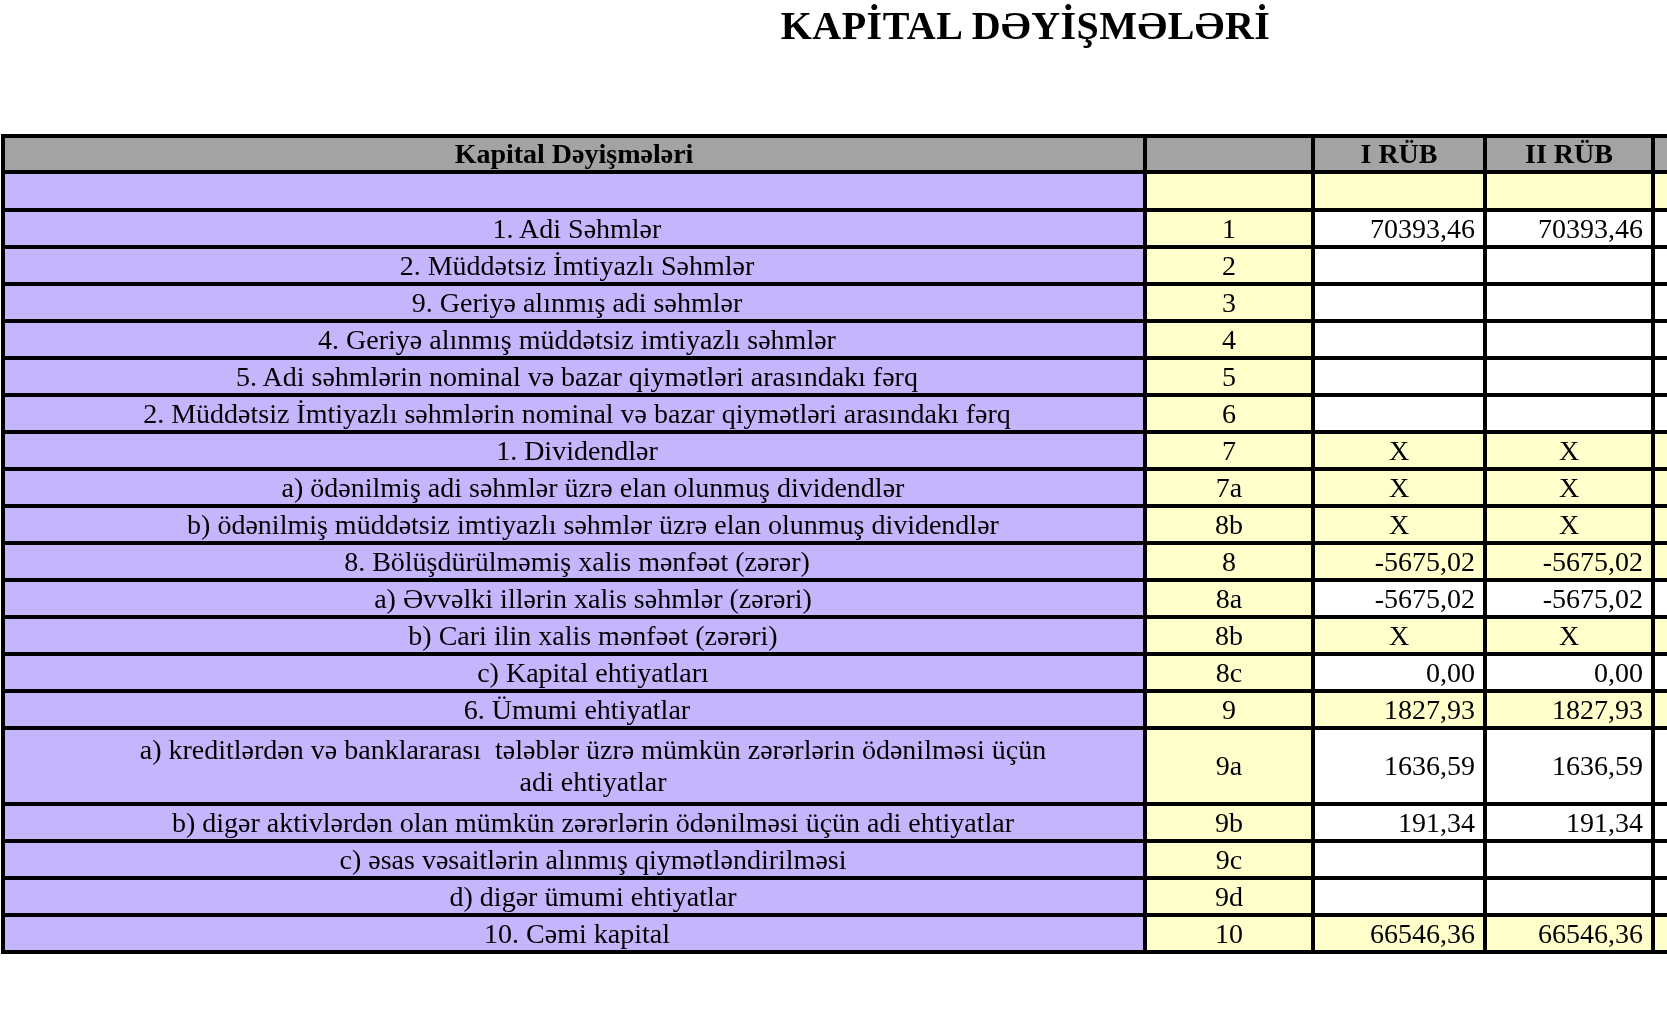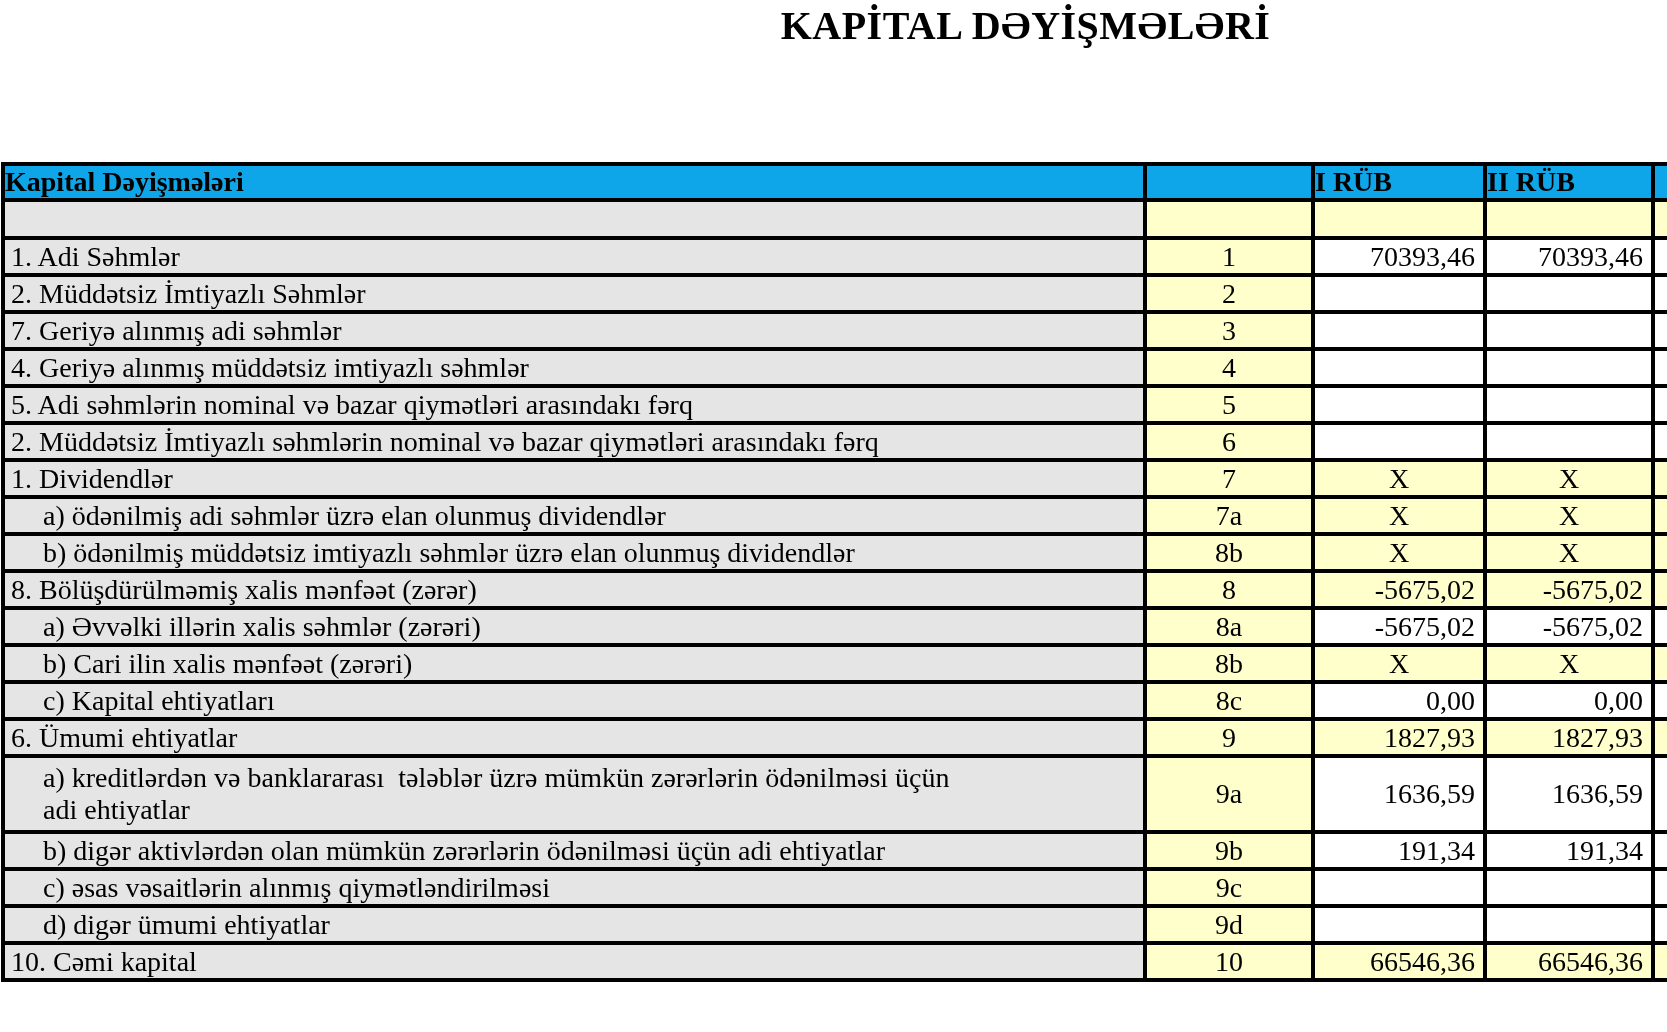--- a/index.html
+++ b/index.html
@@ -4,21 +4,21 @@
 <style>
   * { box-sizing: border-box; margin: 0; padding: 0; }
   html, body {
     width: 1667px; height: 1032px;
     background: #ffffff;
     overflow: hidden;
     font-family: "Liberation Serif", serif;
     color: #000000;
   }
   .title {
-    height: 162px;
+    height: 134px;
     padding-top: 2px;
     padding-left: 384px;
     text-align: center;
     font-size: 40px;
     font-weight: bold;
     letter-spacing: 0.5px;
   }
   table {
     border-collapse: collapse;
     table-layout: fixed;
@@ -33,24 +33,24 @@
   th, td {
     border: 4px solid #000000;
     font-size: 28px;
     vertical-align: middle;
     overflow: hidden;
   }
   thead tr { height: 36px; }
   tbody tr { height: 37px; }
   tbody tr.spacer { height: 38px; }
   tbody tr.tall { height: 76px; }
-  th { font-weight: bold; text-align: left; background: #0ea5e9; }
+  th { font-weight: bold; text-align: center; background: #a3a3a3; }
   td.label {
-    background: #e5e5e5;
-    text-align: left;
+    background: #c4b5fd;
+    text-align: center;
     padding-left: 6px;
     white-space: pre;
   }
   td.label.indent { padding-left: 38px; }
   td.num {
     background: #FFFFCC;
     text-align: center;
   }
   td.val { text-align: right; padding-right: 8px; font-family: Liberation Serif, serif; }
   td.val.center { text-align: center; padding-right: 0; }
@@ -95,21 +95,21 @@
         <td class="bg-w"></td>
       </tr>
       <tr>
         <td class="label">2. Müddətsiz İmtiyazlı Səhmlər</td>
         <td class="num">2</td>
         <td class="val bg-w"></td>
         <td class="val bg-w"></td>
         <td class="bg-w"></td>
       </tr>
       <tr>
-        <td class="label">7. Geriyə alınmış adi səhmlər</td>
+        <td class="label">9. Geriyə alınmış adi səhmlər</td>
         <td class="num">3</td>
         <td class="val bg-w"></td>
         <td class="val bg-w"></td>
         <td class="bg-w"></td>
       </tr>
       <tr>
         <td class="label">4. Geriyə alınmış müddətsiz imtiyazlı səhmlər</td>
         <td class="num">4</td>
         <td class="val bg-w"></td>
         <td class="val bg-w"></td>

